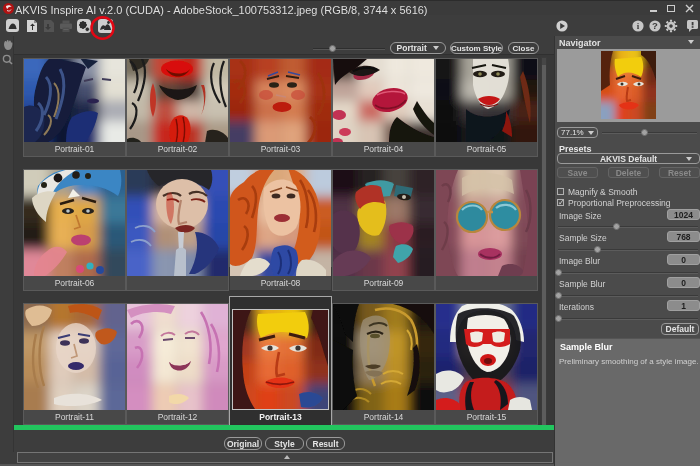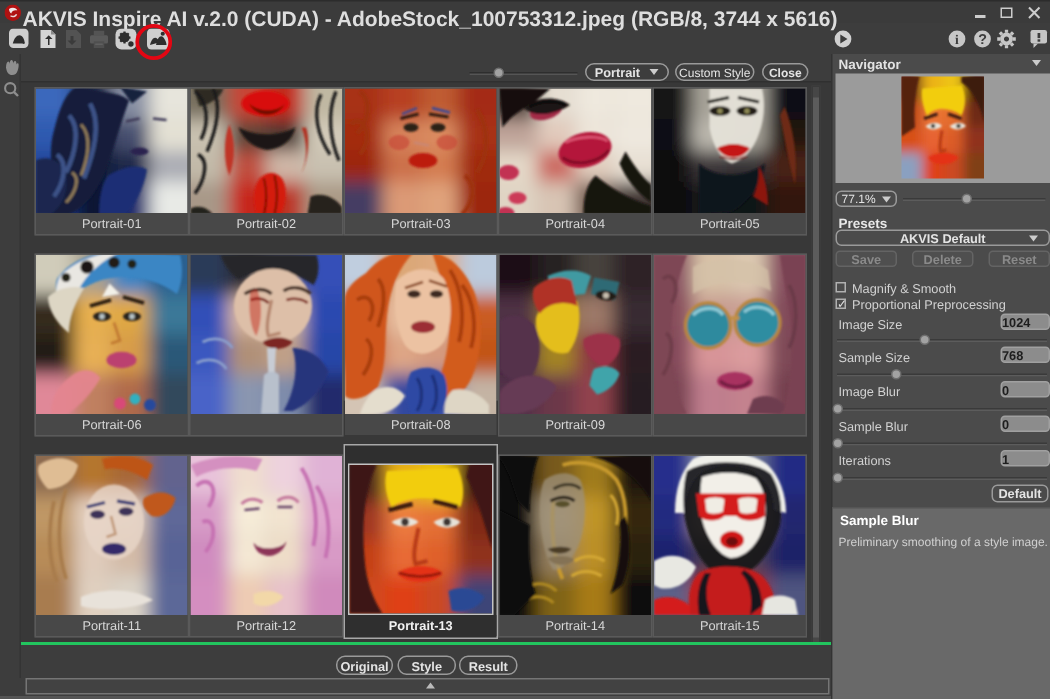--- a/index.html
+++ b/index.html
@@ -1,29 +1,29 @@
 <!DOCTYPE html>
 <html><head><meta charset="utf-8"><style>
 *{margin:0;padding:0;box-sizing:border-box}
 html,body{width:700px;height:466px;overflow:hidden}
 body{position:relative;background:#3d3d3d;font-family:"Liberation Sans",sans-serif;-webkit-font-smoothing:antialiased}
 .abs{position:absolute}
 .titlebar{position:absolute;left:0;top:0;width:700px;height:15px;background:#3b3b3b;border-top:1px solid #2c2c2c}
-.ttxt{position:absolute;left:15px;top:2.5px;font-size:14px;font-weight:bold;color:#dedede}
-.grid{position:absolute;left:14px;top:54px;width:540px;height:376px;background:#383838;overflow:hidden;border-top:1px solid #303030;border-bottom:2px solid #22c55e}
+.ttxt{position:absolute;left:15px;top:2.5px;font-size:11px;font-weight:normal;color:#dedede}
+.grid{position:absolute;left:14px;top:54px;width:540px;height:376px;background:#383838;overflow:hidden;border-top:1px solid #303030;border-bottom:5px solid #22c55e}
 .cell{position:absolute;border:1px solid #5a5a5a;background:#484848}
 .cimg{width:101px;overflow:hidden}
 .clab{height:14px;line-height:14px;text-align:center;font-size:8.5px;color:#d8d8d8;background:#484848}
 .sel{border:1px solid #a8a8a8;background:#2f2f2f}
 .selab{background:#2f2f2f;color:#f2f2f2;font-weight:bold;height:14px;line-height:14px;font-size:8.5px}
 .btn{border:1px solid #9a9a9a;border-radius:6px;color:#e4e4e4;display:flex;align-items:center;justify-content:center;white-space:nowrap}
 .bbtn{position:absolute;top:437px;height:13px;border:1px solid #9a9a9a;border-radius:6px;color:#e4e4e4;font-size:8.5px;font-weight:bold;display:flex;align-items:center;justify-content:center}
 .gbtn{height:11px;border:1px solid #646464;border-radius:3px;color:#8a8a8a;font-size:8.5px;font-weight:bold;text-align:center;line-height:10px;background:#4f4f4f}
 .plab{font-size:8.5px;color:#d2d2d2}
-.vbox{width:33px;height:11px;background:#8c8c8c;border-radius:3px;border:1px solid #a0a0a0;color:#1e1e1e;font-size:8.5px;font-weight:bold;line-height:10px}
+.vbox{width:33px;height:11px;background:#8c8c8c;border-radius:3px;border:1px solid #a0a0a0;color:#1e1e1e;font-size:8.5px;font-weight:bold;text-align:center;line-height:10px}
 .knob{width:7px;height:7px;border-radius:50%;background:#a2a2a2;border:1px solid #6e6e6e}
 .cb{width:7px;height:7px;border:1px solid #b0b0b0;background:#4b4b4b}
 .dn{display:inline-block;width:0;height:0;border-left:3px solid transparent;border-right:3px solid transparent;border-top:4px solid #ccc;margin-left:2px}
 </style></head><body>
 
 <div class="titlebar">
   <svg class="abs" style="left:3px;top:2px" width="11" height="11" viewBox="0 0 11 11">
     <circle cx="5.5" cy="5.5" r="5.5" fill="#b01212"></circle>
     <path d="M3,3 C5,1.5 8,2 8.5,4 C7,3.5 5,4 4.5,6 C3.5,5.5 3,4 3,3 Z" fill="#f0e8e8"></path>
     <path d="M4,7.5 C5.5,8.5 7.5,8 8,6.5" stroke="#e8d8d8" stroke-width="1" fill="none"></path>
@@ -79,21 +79,21 @@
   </svg>
   <svg class="abs" style="left:2px;top:18px" width="11" height="12" viewBox="0 0 11 12">
     <circle cx="4.8" cy="4.8" r="3.4" fill="none" stroke="#8e8e8e" stroke-width="1.4"></circle>
     <path d="M7.2,7.2 L10,10" stroke="#8e8e8e" stroke-width="1.6"></path>
   </svg>
 </div>
 
 <div class="abs" style="left:313px;top:48px;width:72px;height:2px;background:#2e2e2e;border-bottom:1px solid #555"></div>
 <div class="abs knob" style="left:329px;top:45px"></div>
 <div class="abs btn" style="left:390px;top:42px;width:56px;height:12px;font-size:8.5px;font-weight:bold">Portrait&nbsp;&nbsp;<span class="dn"></span></div>
-<div class="abs btn" style="left:450px;top:42px;width:53px;height:12px;font-size:8px;font-weight:normal">Custom Style</div>
+<div class="abs btn" style="left:450px;top:42px;width:53px;height:12px;font-size:8px;font-weight:bold">Custom Style</div>
 <div class="abs btn" style="left:508px;top:42px;width:31px;height:12px;font-size:8px;font-weight:bold">Close</div>
 
 <div class="grid">
 <div class="cell" style="left:9px;top:3px;width:103px;height:99px">
 <div class="cimg" style="height:83px">
         <svg width="101" height="83" viewBox="0 0 101 83" preserveAspectRatio="none" style="display:block">
           <defs>
             <filter id="b1" x="-20%" y="-20%" width="140%" height="140%">
               <feGaussianBlur stdDeviation="5.5"></feGaussianBlur>
             </filter>

